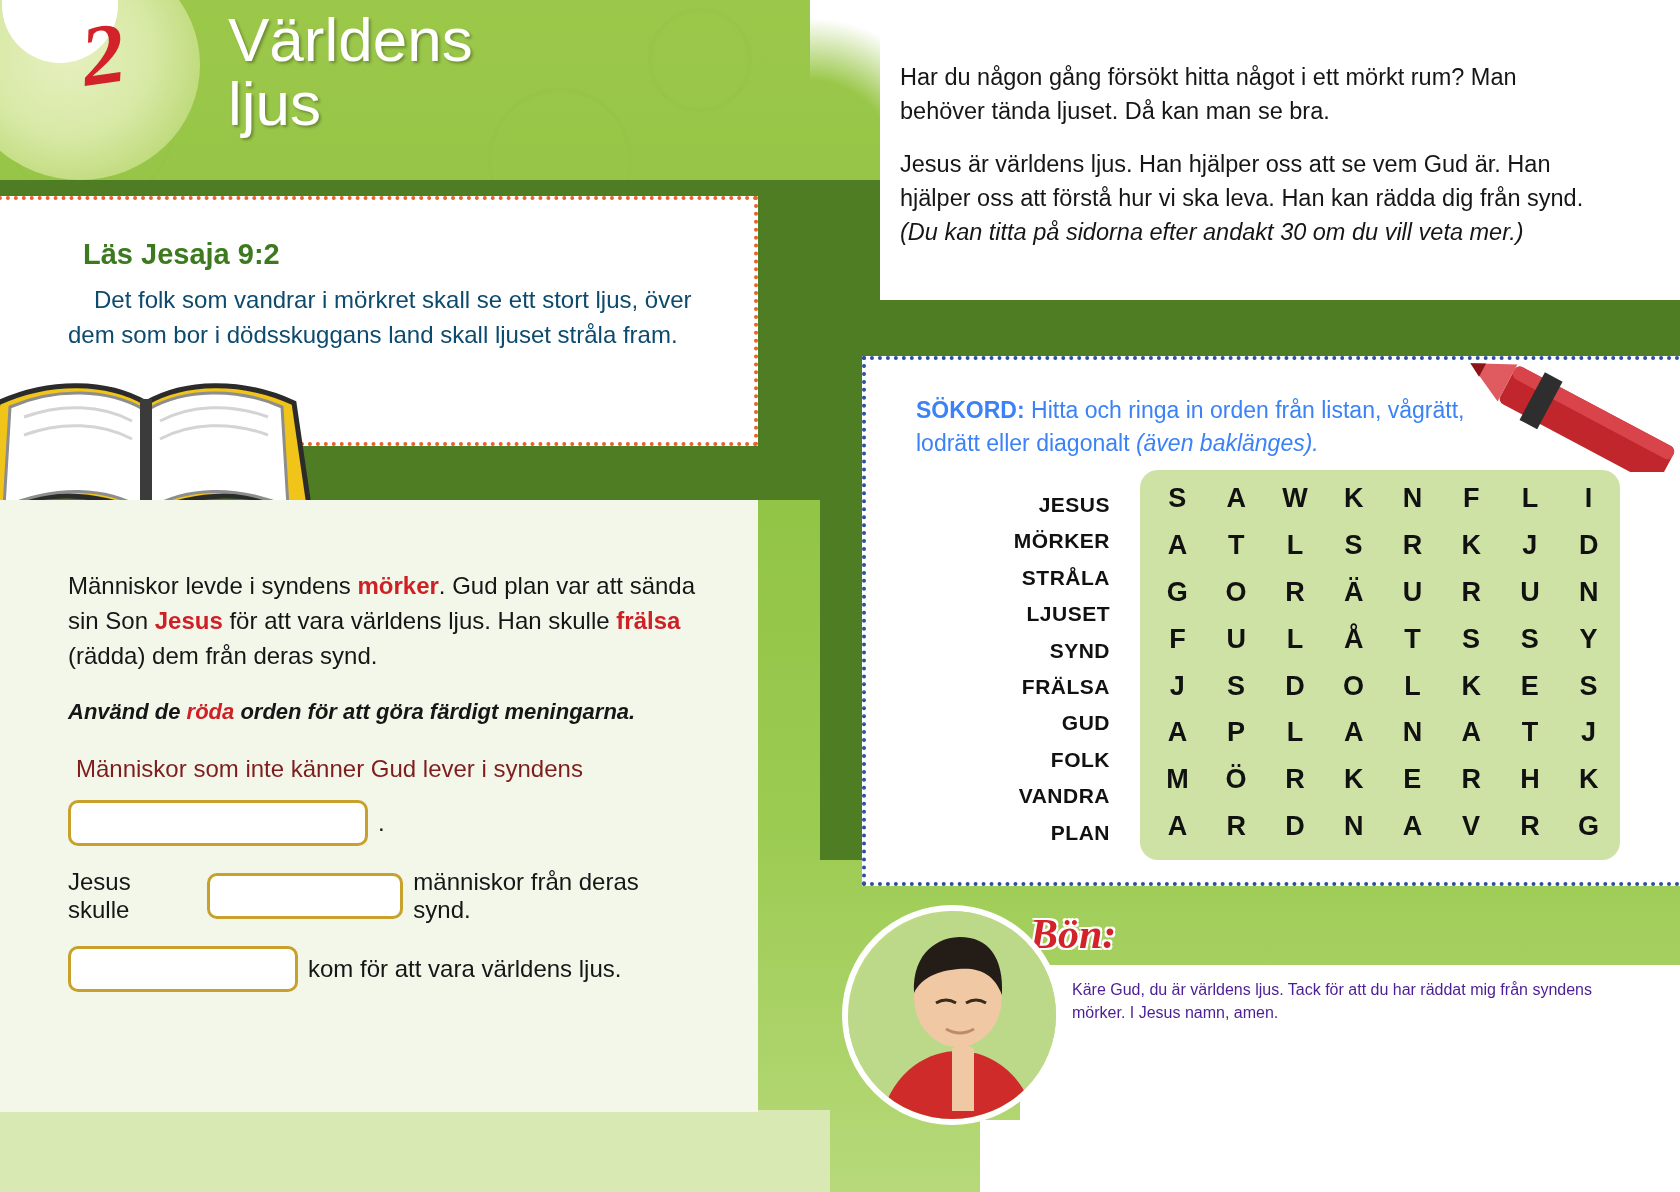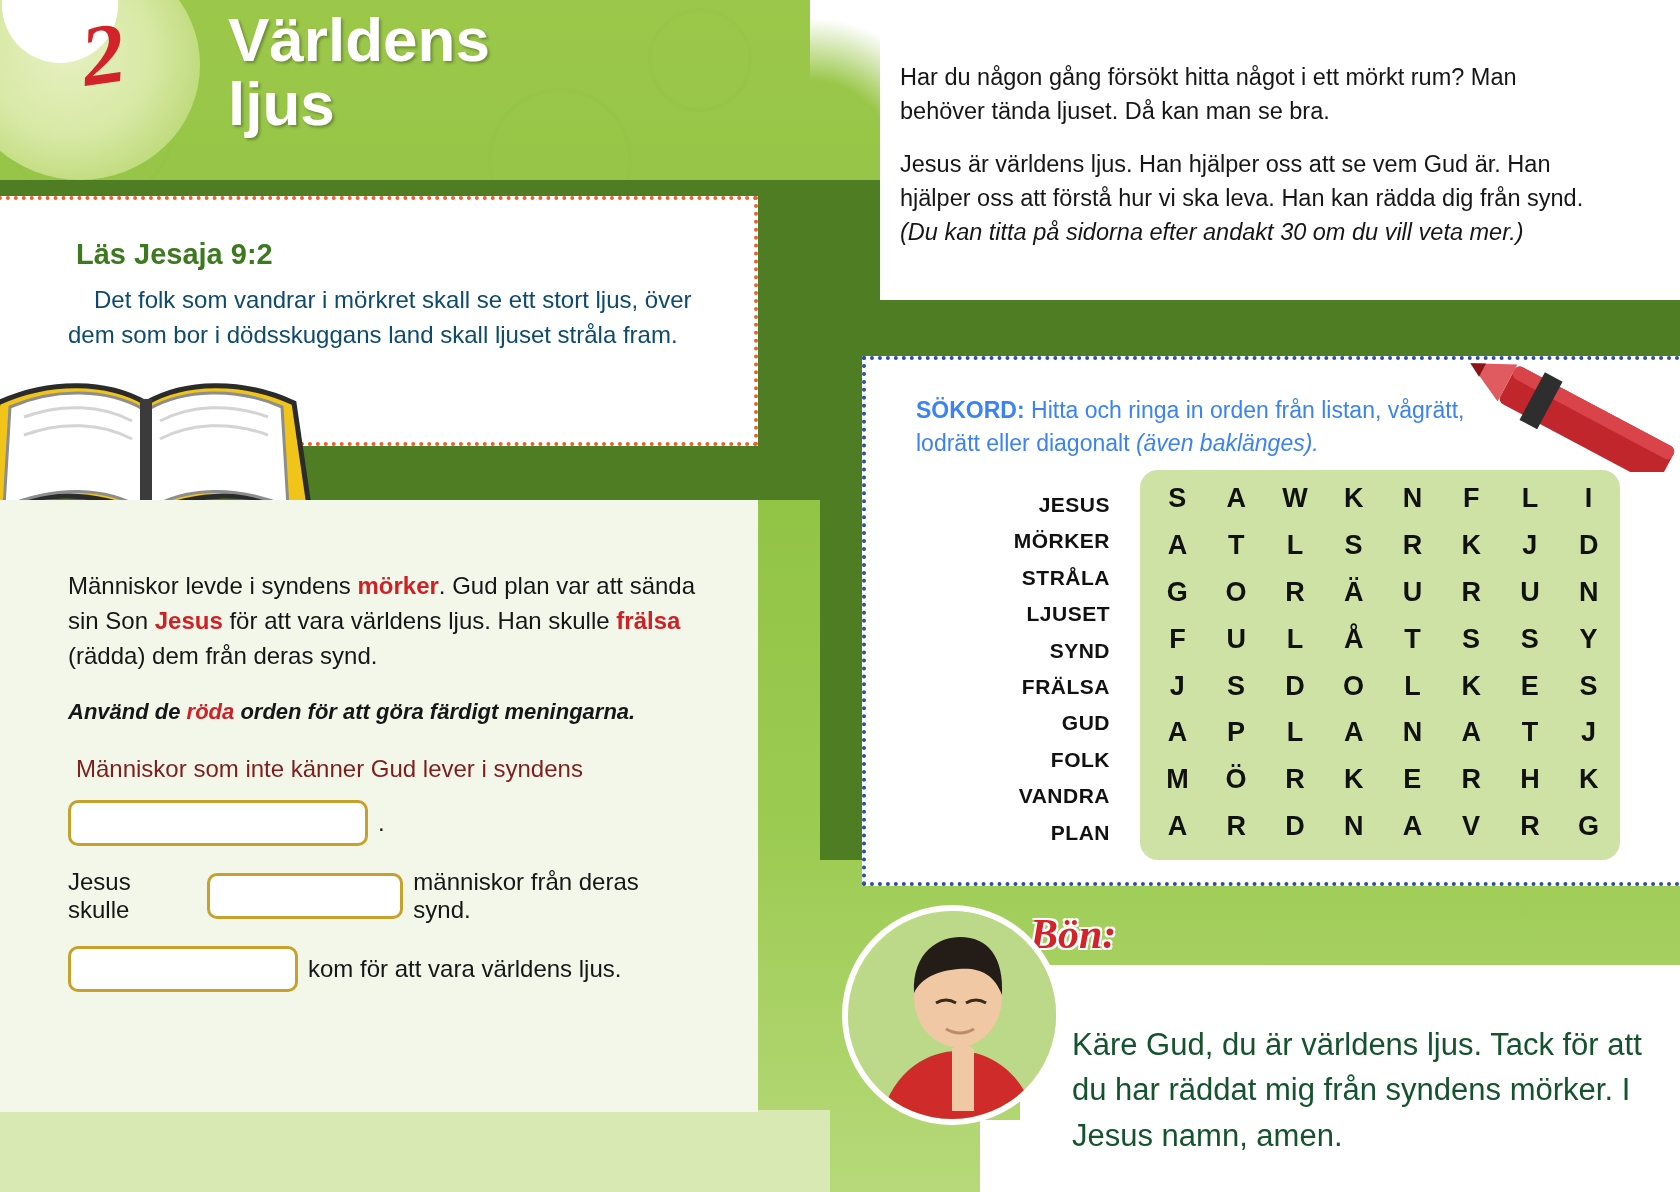--- a/index.html
+++ b/index.html
@@ -78,21 +78,21 @@
     font-family: "Liberation Serif", serif;
     line-height: 100px;
     text-align: center;
     transform: rotate(-8deg);
   }
   .header-title {
     position: absolute; left: 228px; top: 8px;
     width: 560px;
     color: #ffffff;
     font-size: 62px;
-    font-weight: bold;
+    font-weight: normal;
     line-height: 1.03;
     text-shadow: 2px 2px 3px rgba(0,0,0,0.30);
   }
 
   
   .intro-block {
     position: absolute; left: 900px; top: 52px; width: 700px;
   }
   .intro-p {
     color: #161616;
@@ -108,21 +108,21 @@
     width: 768px; height: 250px;
     background: #ffffff;
     border: 4px dotted #e8622a;
     border-left: none;
   }
   .scripture-card-inner { padding: 38px 60px 0 78px; }
   .scripture-title {
     color: #3d7a1f;
     font-size: 29px;
     font-weight: bold;
-    margin: 0 0 12px 8px;
+    margin: 0 0 12px 15px;
   }
   .scripture-text {
     color: #0c4a6e;
     font-size: 24px;
     line-height: 1.44;
     margin: 0;
     text-indent: 26px;
   }
 
   
@@ -229,24 +229,24 @@
     font-style: italic;
     font-family: "Liberation Serif", serif;
     text-shadow: 2px 2px 0 #ffffff, -2px -2px 0 #ffffff, 2px -2px 0 #ffffff, -2px 2px 0 #ffffff;
   }
   .prayer-panel {
     position: absolute; left: 1020px; top: 965px;
     width: 660px; height: 230px;
     background: #ffffff;
   }
   .prayer-text {
-    position: absolute; left: 1072px; top: 1022px;
+    position: absolute; left: 1072px; top: 978px;
     width: 570px;
-    color: #14532d;
-    font-size: 31px;
+    color: #4c1d95;
+    font-size: 16px;
     line-height: 1.46;
   }
   .boy-circle {
     position: absolute; left: 842px; top: 905px;
     width: 220px; height: 220px;
     border-radius: 50%;
     background: radial-gradient(circle at 50% 50%, #dcecb8 0%, #c7e08e 60%, #a9cf5f 100%);
     border: 6px solid #ffffff;
     overflow: hidden;
   }

